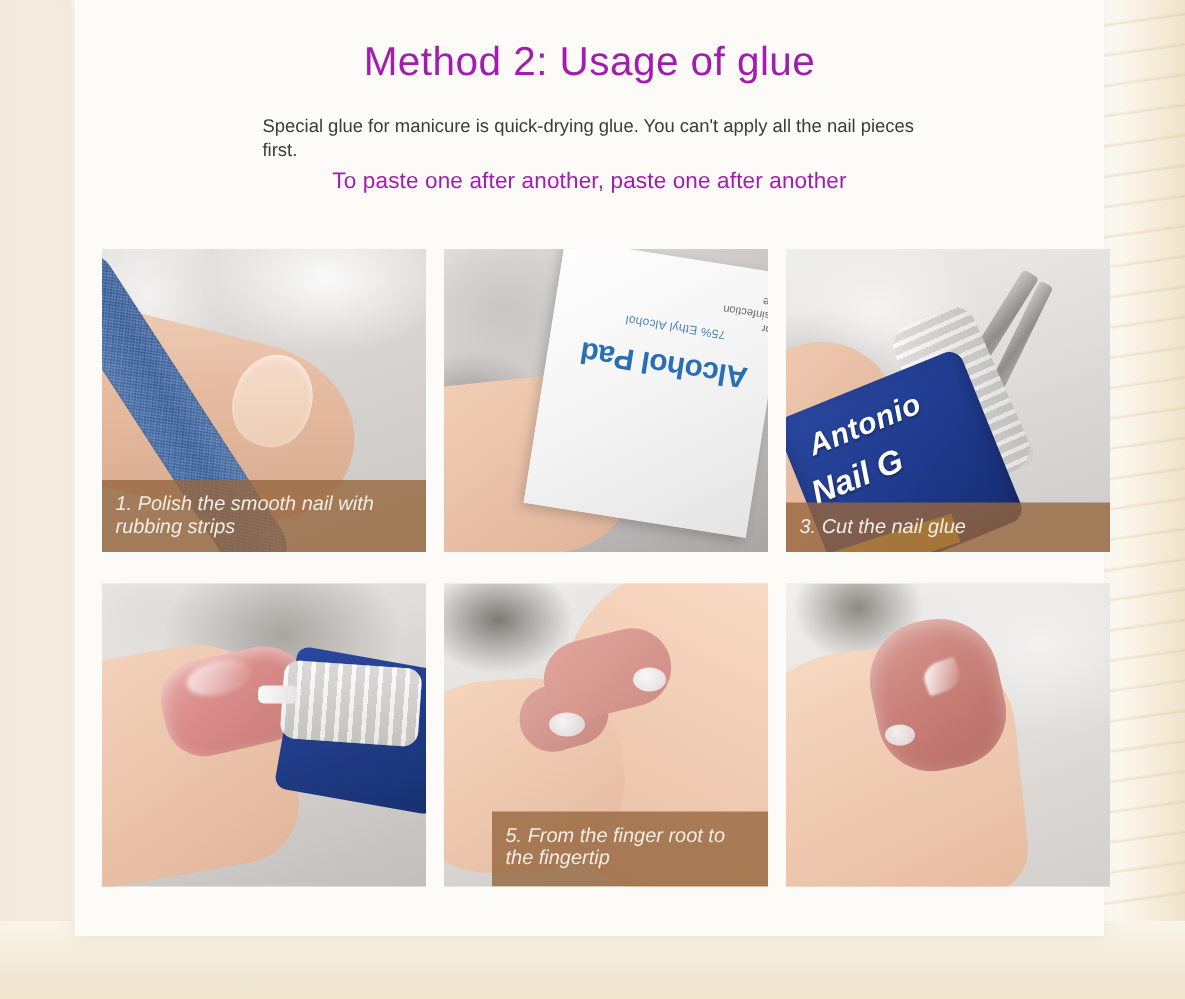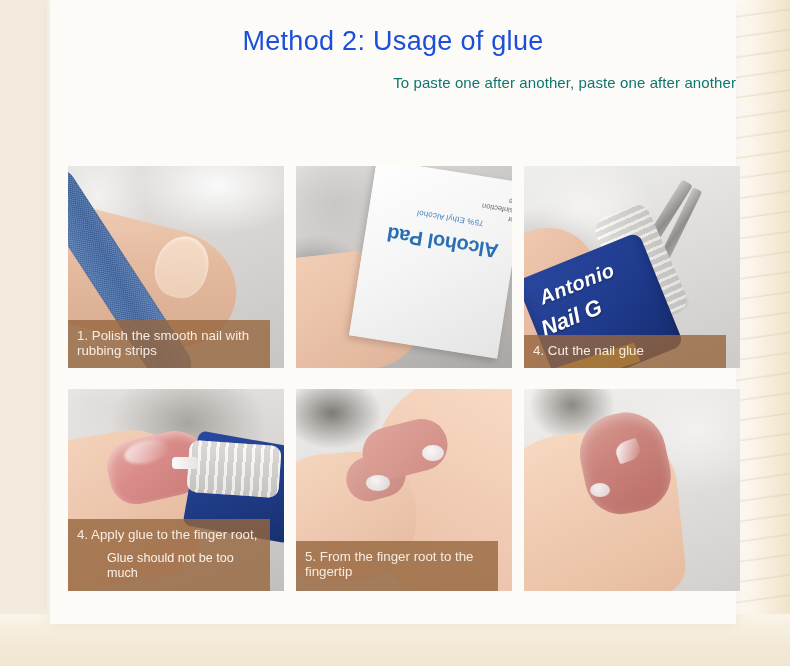--- a/index.html
+++ b/index.html
@@ -54,40 +54,40 @@
     top: 0;
     width: 686px;
     height: 624px;
     background: #fdfbf8;
     box-shadow: 0 1px 10px rgba(160,140,110,0.12);
   }
 
   
   .heading {
     text-align: center;
-    color: #1d4ed8;
+    color: #a21caf;
     font-size: 27px;
     font-weight: normal;
     letter-spacing: .3px;
     padding-top: 26px;
   }
 
   .intro {
     width: 444px;
     margin: 20px auto 0 125px;
     color: #3b3b3b;
     font-size: 12.3px;
     line-height: 1.28;
   }
 
   .tagline {
-    text-align: right;
-    color: #0f766e;
+    text-align: center;
+    color: #a21caf;
     font-size: 15px;
-    margin-top: 17px;
+    margin-top: 4px;
     letter-spacing: .1px;
   }
 
   
   #grid {
     position: absolute;
     left: 18px;
     top: 166px;
     width: 650px;
     display: grid;
@@ -104,28 +104,29 @@
   }
 
   .photo {
     position: absolute;
     inset: 0;
   }
 
   
   .caption {
     position: absolute;
-    left: 0; right: 14px; bottom: 0;
+    left: 0; right: 0; bottom: 0;
     background: rgba(150,102,62,0.80);
     color: #f6ece2;
     padding: 8px 9px 9px 9px;
     font-size: 13.3px;
     line-height: 1.18;
-  }
-  .caption.tall { padding-bottom: 11px; }
+    font-style: italic;
+  }
+  .caption.tall { padding-bottom: 11px; margin-left: 32px; }
   .caption .sub {
     display: block;
     margin: 8px 0 0 28px;
     font-size: 12.6px;
     color: #fbf3ea;
     line-height: 1.15;
   }
   .caption.centered-sub .sub { margin-left: 30px; }
 
   
@@ -432,20 +433,21 @@
 
 <div id="page-bg">
   <div id="page-bg-waves"></div>
   <div id="page-bg-bottom"></div>
 </div>
 
 <div id="card">
 
   <h1 class="heading">Method 2: Usage of glue</h1>
 
+  <p class="intro">Special glue for manicure is quick-drying glue. You can't apply all the nail pieces first.</p>
 
   <p class="tagline">To paste one after another, paste one after another</p>
 
   <div id="grid">
 
     <div class="step">
       <div class="photo ph1">
         <div class="blur-bg"></div>
         <div class="finger"></div>
         <div class="nail"></div>
@@ -479,40 +481,36 @@
         <div class="nozzle">
           <div class="nz-rings"></div>
         </div>
         <div class="bottle">
           <div class="bt-stripe"></div>
           <div class="bt-text1">Antonio</div>
           <div class="bt-text2">Nail G</div>
         </div>
       </div>
       <div class="caption">
-        <span>4. Cut the nail glue</span>
+        <span>3. Cut the nail glue</span>
       </div>
     </div>
 
     <div class="step">
       <div class="photo ph4">
         <div class="blur-bg"></div>
         <div class="finger"></div>
         <div class="nailtip"></div>
         <div class="nailtip-shine"></div>
         <div class="bottle"></div>
         <div class="nozzle">
           <div class="nz-rings"></div>
         </div>
         <div class="tip"></div>
       </div>
-      <div class="caption tall centered-sub">
-        <span>4. Apply glue to the finger root,</span>
-        <span class="sub">Glue should not be too much</span>
-      </div>
     </div>
 
     <div class="step">
       <div class="photo ph5">
         <div class="blur-bg"></div>
         <div class="hand"></div>
         <div class="finger-l"></div>
         <div class="nail-bot"></div>
         <div class="nail-top"></div>
         <div class="glue-a"></div>

